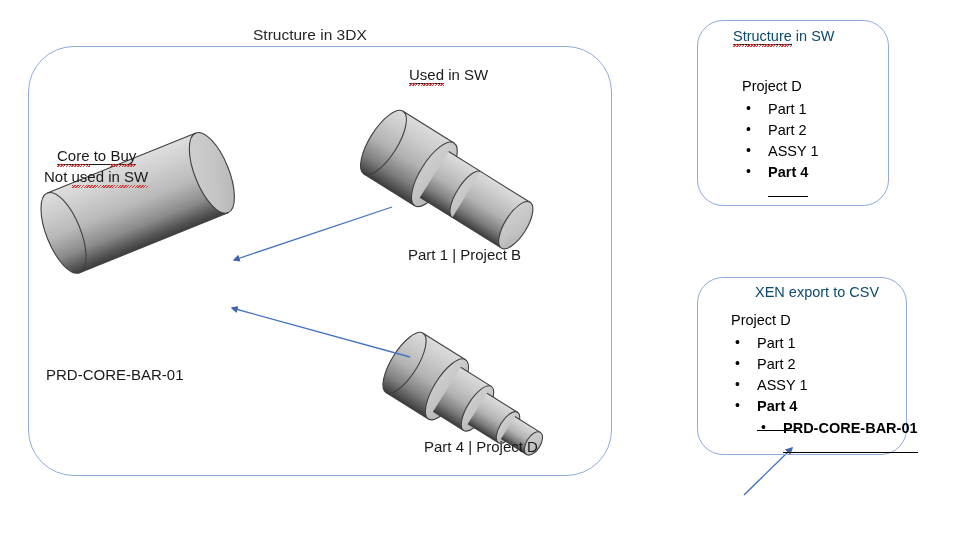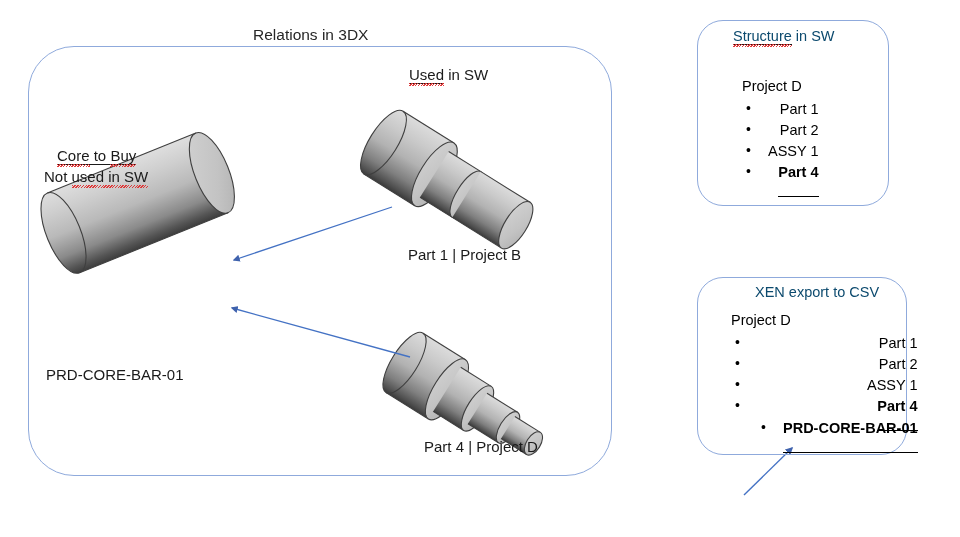--- a/index.html
+++ b/index.html
@@ -91,21 +91,20 @@
 
   
   .proj-title {
     font-size: 14.5px;
     white-space: nowrap;
   }
   ul.bl {
     list-style: none;
     margin: 0;
     padding: 0;
-    text-align: right;
   }
   ul.bl li {
     font-size: 14.5px;
     white-space: nowrap;
     line-height: 21px;
     position: relative;
     padding-left: 26px;
   }
   ul.bl li::before {
     content: "\2022";
@@ -143,21 +142,21 @@
     pointer-events: none;
   }
 </style>
 </head>
 <body>
 
 <div id="canvas">
 
   <div class="abs" id="relations-box"></div>
 
-  <div class="abs title-text" style="left:253px; top:26px;">Relations in 3DX</div>
+  <div class="abs title-text" style="left:253px; top:26px;">Structure in 3DX</div>
 
   <svg class="overlay" viewBox="0 0 960 537">
     <defs>
 
       <linearGradient id="barrelGrad" x1="0" y1="0" x2="0" y2="1">
         <stop offset="0%" stop-color="#dedede"></stop>
         <stop offset="22%" stop-color="#cfcfcf"></stop>
         <stop offset="50%" stop-color="#b9b9b9"></stop>
         <stop offset="76%" stop-color="#8a8a8a"></stop>
         <stop offset="92%" stop-color="#545454"></stop>

